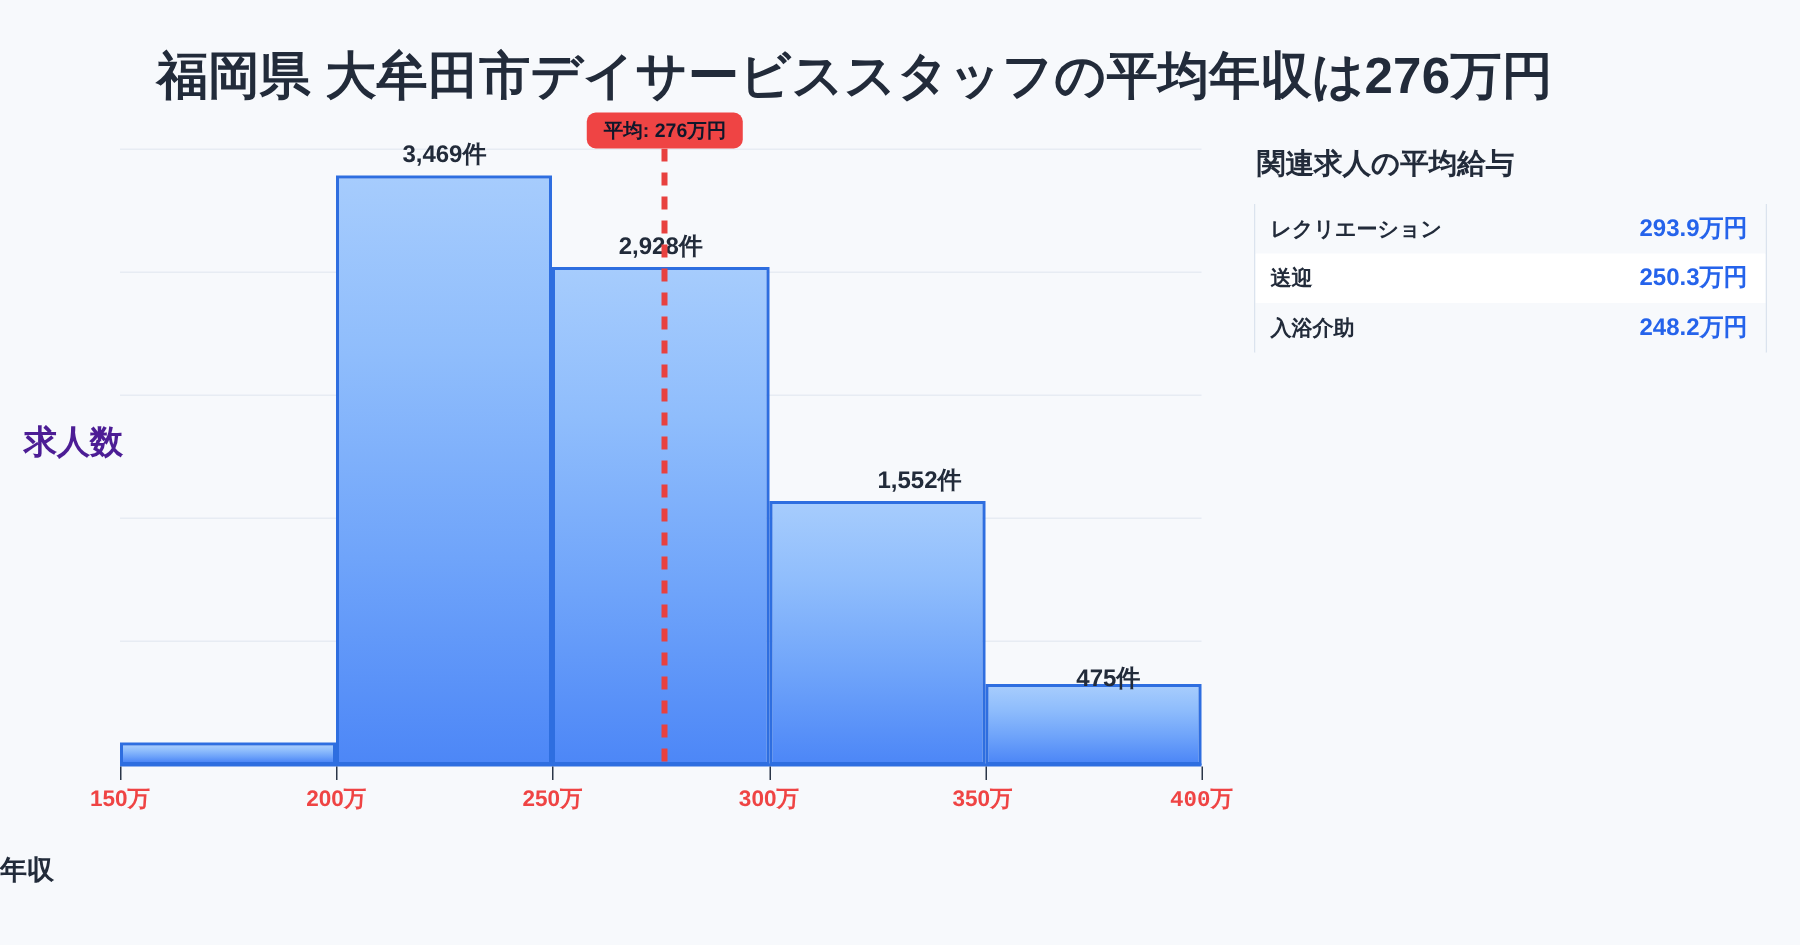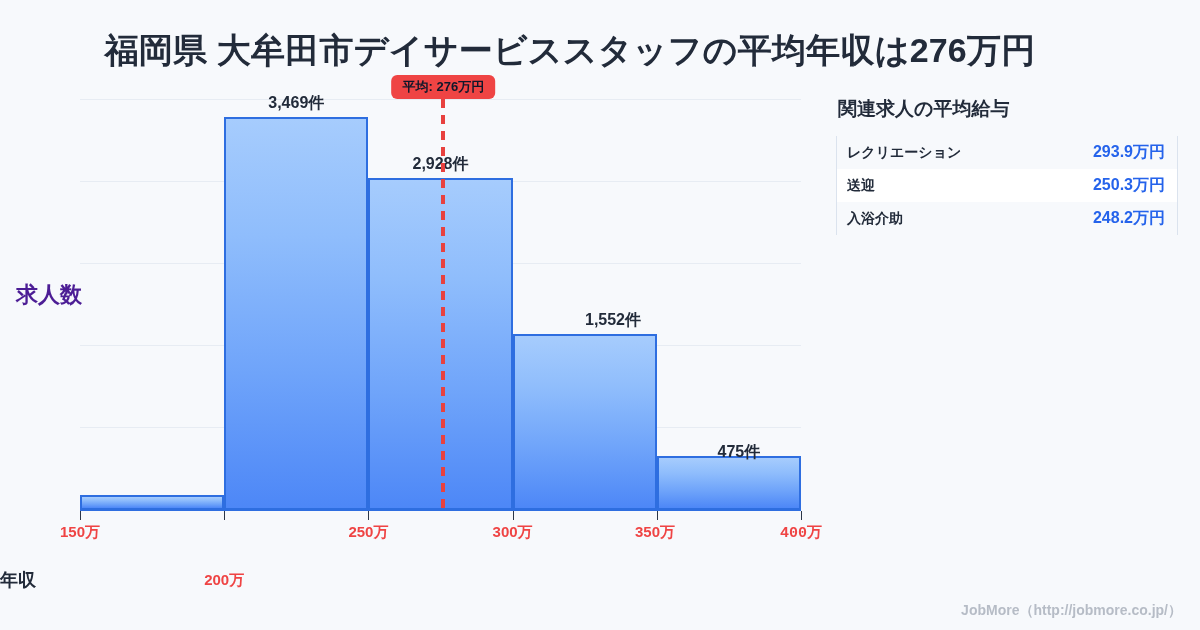--- a/index.html
+++ b/index.html
@@ -223,21 +223,21 @@
         <div class="bar" style="left: 288.4px; width: 144.2px; top: 79.4826px; height: 331.517px;"></div>
         <div class="bar-label" style="left: 360.5px; top: 55.4826px;">2,928件</div>
         <div class="bar" style="left: 432.6px; width: 144.2px; top: 235.278px; height: 175.722px;"></div>
         <div class="bar-label" style="left: 533px; top: 211.278px;">1,552件</div>
         <div class="bar" style="left: 576.8px; width: 144.2px; top: 357.219px; height: 53.781px;"></div>
         <div class="bar-label" style="left: 648.9px; top: 343px; margin-left: 10px;">475件</div>
         <div class="axis-base"></div>
         <div class="tick" style="left: 0px;"></div>
         <div class="tick-label" style="left: 0px;">150万</div>
         <div class="tick" style="left: 144.2px;"></div>
-        <div class="tick-label" style="left: 144.2px; margin-top: 48px;">200万</div>
+        <div class="tick-label" style="left: 144.2px;">200万</div>
         <div class="tick" style="left: 288.4px;"></div>
         <div class="tick-label" style="left: 288.4px;">250万</div>
         <div class="tick" style="left: 432.6px;"></div>
         <div class="tick-label" style="left: 432.6px; text-align: center;">300万</div>
         <div class="tick" style="left: 576.8px;"></div>
         <div class="tick-label" style="left: 575px;">350万</div>
         <div class="tick" style="left: 721px;"></div>
         <div class="tick-label" style="left: 721px; font-family: Liberation Mono, monospace;">400万</div>
         <div class="avg-line" style="left: 363.384px;"></div>
         <div class="avg-badge" style="left: 363.384px; top: -24px;">平均: 276万円</div>
@@ -258,14 +258,13 @@
           <span class="side-row-label">送迎</span>
           <span class="side-row-value">250.3万円</span>
         </div>
         <div class="side-row">
           <span class="side-row-label">入浴介助</span>
           <span class="side-row-value">248.2万円</span>
         </div>
       </div>
   </div>
 
-  <div class="footer">JobMore（http://jobmore.co.jp/）</div>
 </div>
 
 </body></html>

